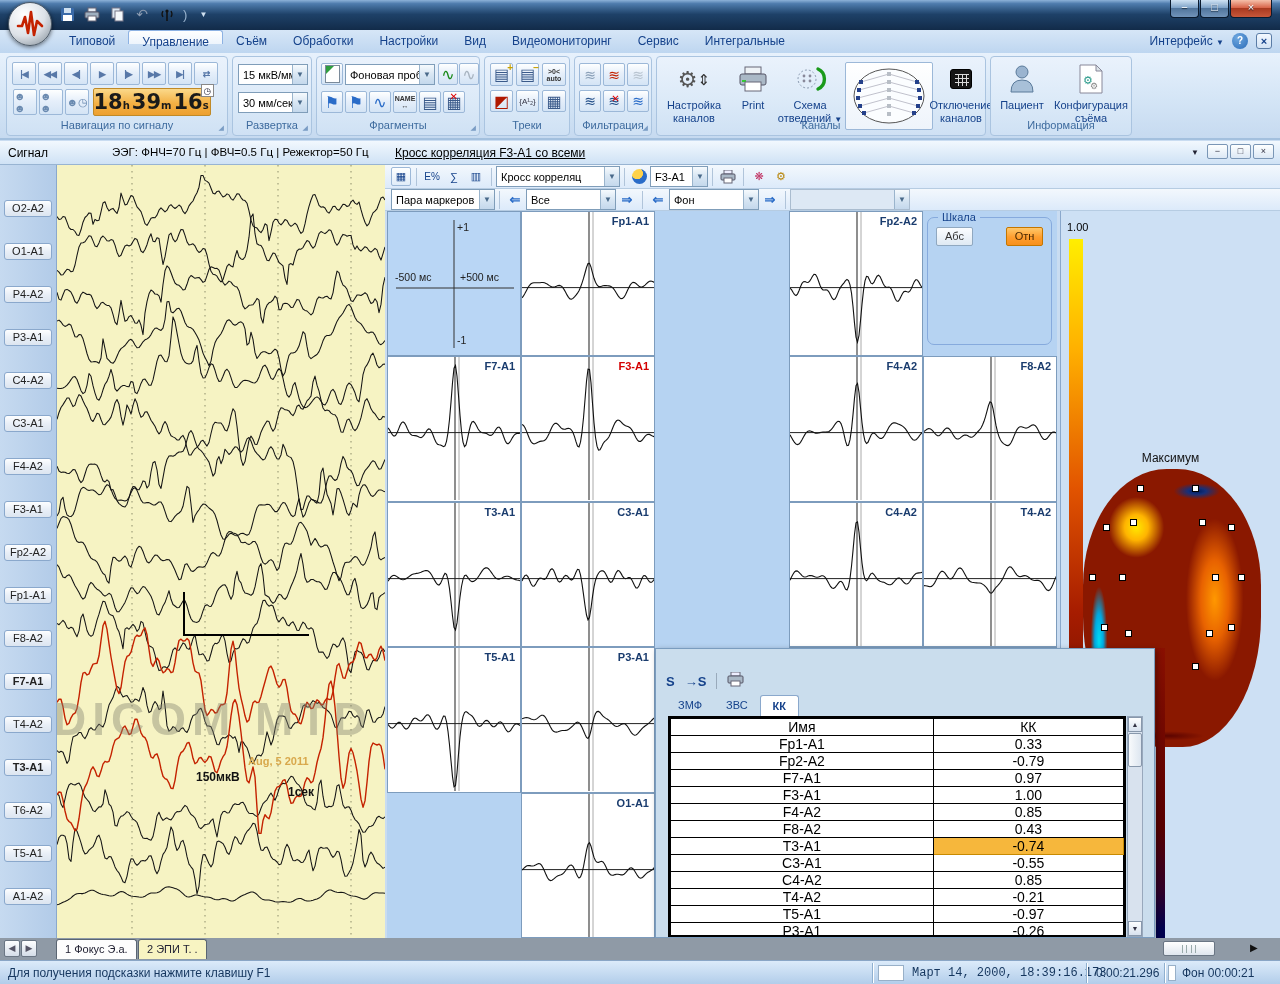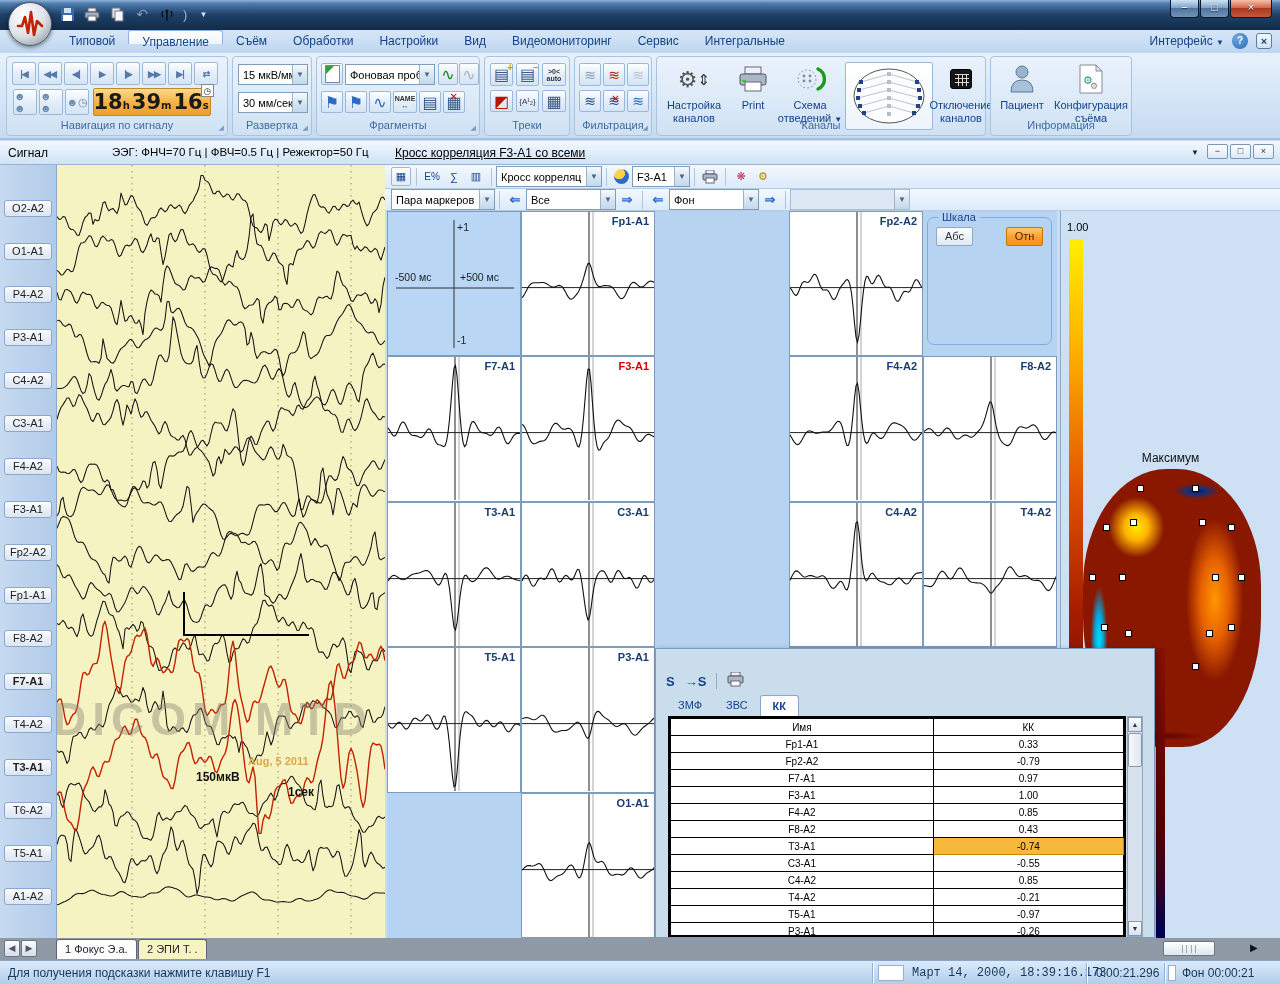--- a/index.html
+++ b/index.html
@@ -148,21 +148,21 @@
   .twin-title{position:absolute;left:0;top:0;right:0;height:20px;
     background:linear-gradient(#e2eefb,#b9d3ec);font-size:11.5px;color:#15428b;padding:3px 6px;}
   .twin-x{position:absolute;right:5px;top:3px;font-size:11px;font-weight:bold;color:#8a99a8;}
   .twin-tools{position:absolute;left:0;top:20px;right:0;height:24px;display:flex;align-items:center;
     padding-left:10px;gap:10px;font-size:13px;font-weight:bold;color:#15428b;}
   .twin-tabs{position:absolute;left:10px;top:46px;height:21px;display:flex;font-size:11px;}
   .ttab{padding:4px 12px 0;color:#15428b;}
   .ttab.active{background:#fff;border:1px solid #8aa8cc;border-bottom:none;border-radius:3px 3px 0 0;font-weight:bold;}
   .ttable-wrap{position:absolute;left:12px;right:28px;top:67px;height:221px;border:2px solid #000;
     background:#fff;overflow:hidden;}
-  .ttable{width:100%;border-collapse:collapse;font-size:10px;}
+  .ttable{width:100%;border-collapse:collapse;font-size:14px;}
   .ttable th,.ttable td{border:1px solid #000;height:17px;text-align:center;padding:0 2px;font-weight:normal;}
   .ttable th:first-child,.ttable td:first-child{width:58%;}
   .ttable td.hl{background:#f6b73c;border:1px solid #c88a00;}
   .tscroll{position:absolute;right:11px;top:67px;width:16px;height:221px;background:#d8e2ee;
     border:1px solid #98a8bc;}
   .tsb{position:absolute;left:0;width:14px;height:15px;background:linear-gradient(#fdfeff,#d8e2ef);
     border:1px solid #8898ac;font-size:7px;text-align:center;line-height:14px;color:#334;}
   .tthumb{position:absolute;left:0;top:16px;width:14px;height:34px;background:linear-gradient(90deg,#f8fafc,#dde6f0);
     border:1px solid #8898ac;border-radius:2px;}
 
@@ -561,21 +561,21 @@
       <div class="pcb">×</div>
     </div>
   </div>
   <div class="ctb" style="top:165px;height:24px;">
     <div class="tbtn framed" style="margin-left:6px;">▦</div>
     <div class="vsep"></div>
     <div class="tbtn" style="font-size:10px;">Е%</div>
     <div class="tbtn">∑</div>
     <div class="tbtn">▥</div>
     <div class="vsep"></div>
-    <div class="combo" style="position:relative;width:106px;">
+    <div class="combo" style="position:relative;width:124px;">
       <span class="ctext">Кросс корреляц</span>
         <span class="cbtn">▼</span>
     </div>
     <div class="vsep"></div>
     <span style="width:15px;height:15px;border-radius:50%;background:radial-gradient(circle at 35% 30%,#ffd24a 0%,#ffd24a 38%,#2a6cc8 42%);margin:0 3px;"></span>
     <div class="combo" style="position:relative;width:58px;">
       <span class="ctext">F3-A1</span>
         <span class="cbtn">▼</span>
     </div>
     <div class="vsep"></div>

